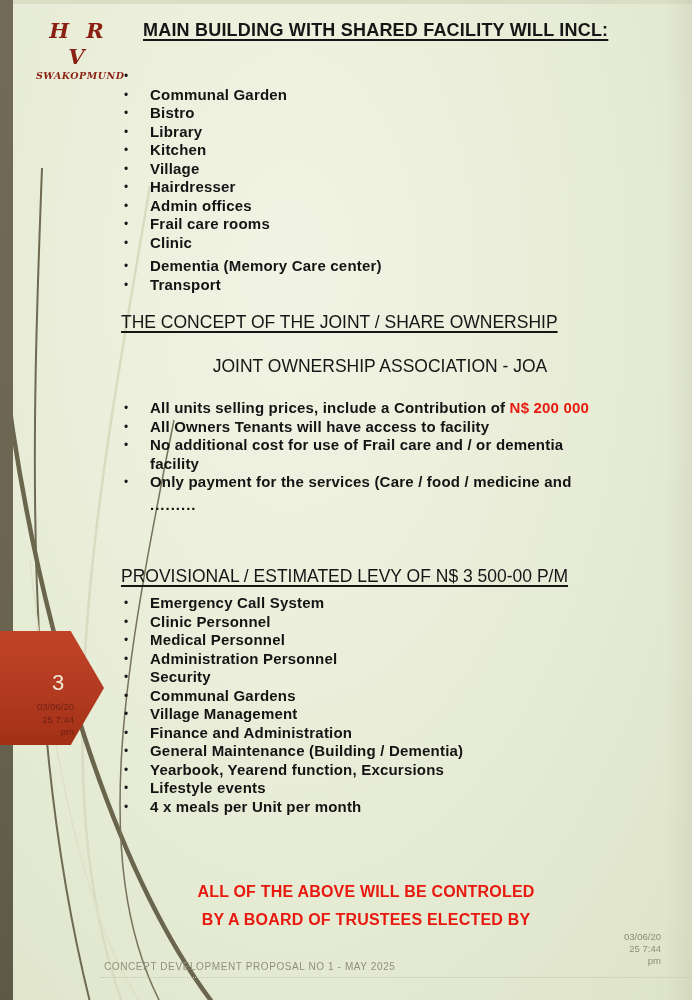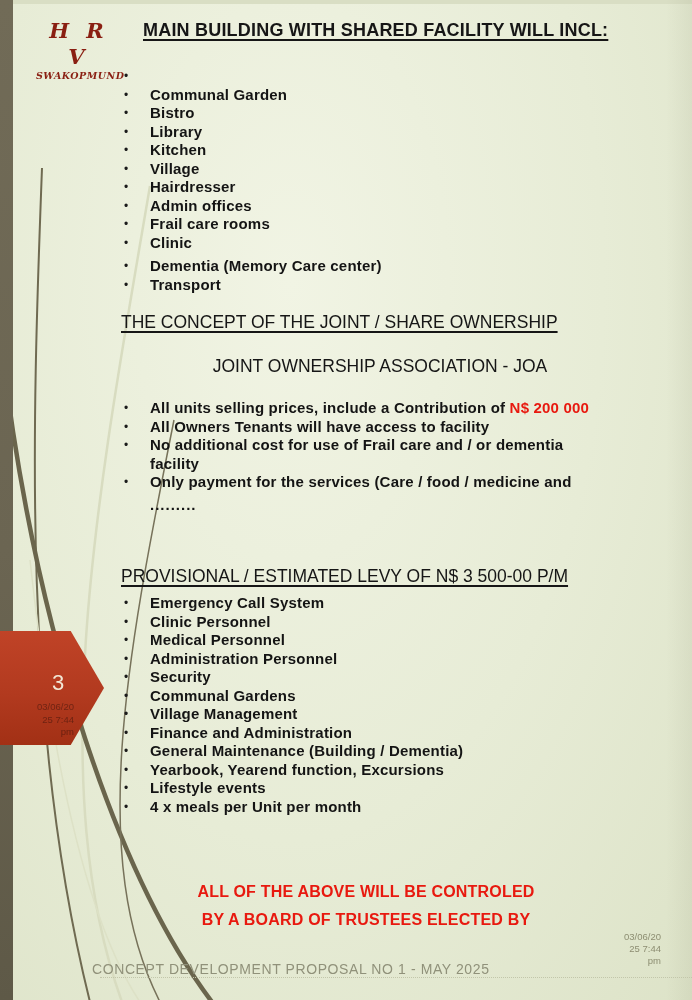--- a/index.html
+++ b/index.html
@@ -47,21 +47,21 @@
   .closing .line{display:block;}
 
   .badge{position:absolute;left:0;top:631px;width:104px;height:114px;
     background:linear-gradient(180deg,#c04327 0%,#b23a1f 55%,#a23015 100%);
     clip-path:polygon(0 0,68% 0,100% 50%,68% 100%,0 100%);}
   .badge .num{position:absolute;left:52px;top:41px;font-size:22px;color:#f2e8d6;line-height:22px;}
   .badge .bdate{position:absolute;left:0;top:70px;width:74px;text-align:right;
     font-size:9.5px;line-height:12.5px;color:rgba(25,8,4,0.42);}
   .badge .bdate span{display:block;}
 
-  .footer-text{position:absolute;left:92px;top:961px;font-size:14px;color:#90917a;
+  .footer-text{position:absolute;left:104px;top:961px;font-size:10px;color:#90917a;
     letter-spacing:0.6px;}
   .corner-date{position:absolute;right:31px;top:931px;text-align:right;font-size:9.5px;
     line-height:11.8px;color:#8d8e72;}
   .corner-date span{display:block;}
   .dotted-divider{position:absolute;left:100px;right:0;top:977px;border-top:1px dotted #c2c6aa;}
 </style>
 </head>
 <body>
 
 <div class="slide">

